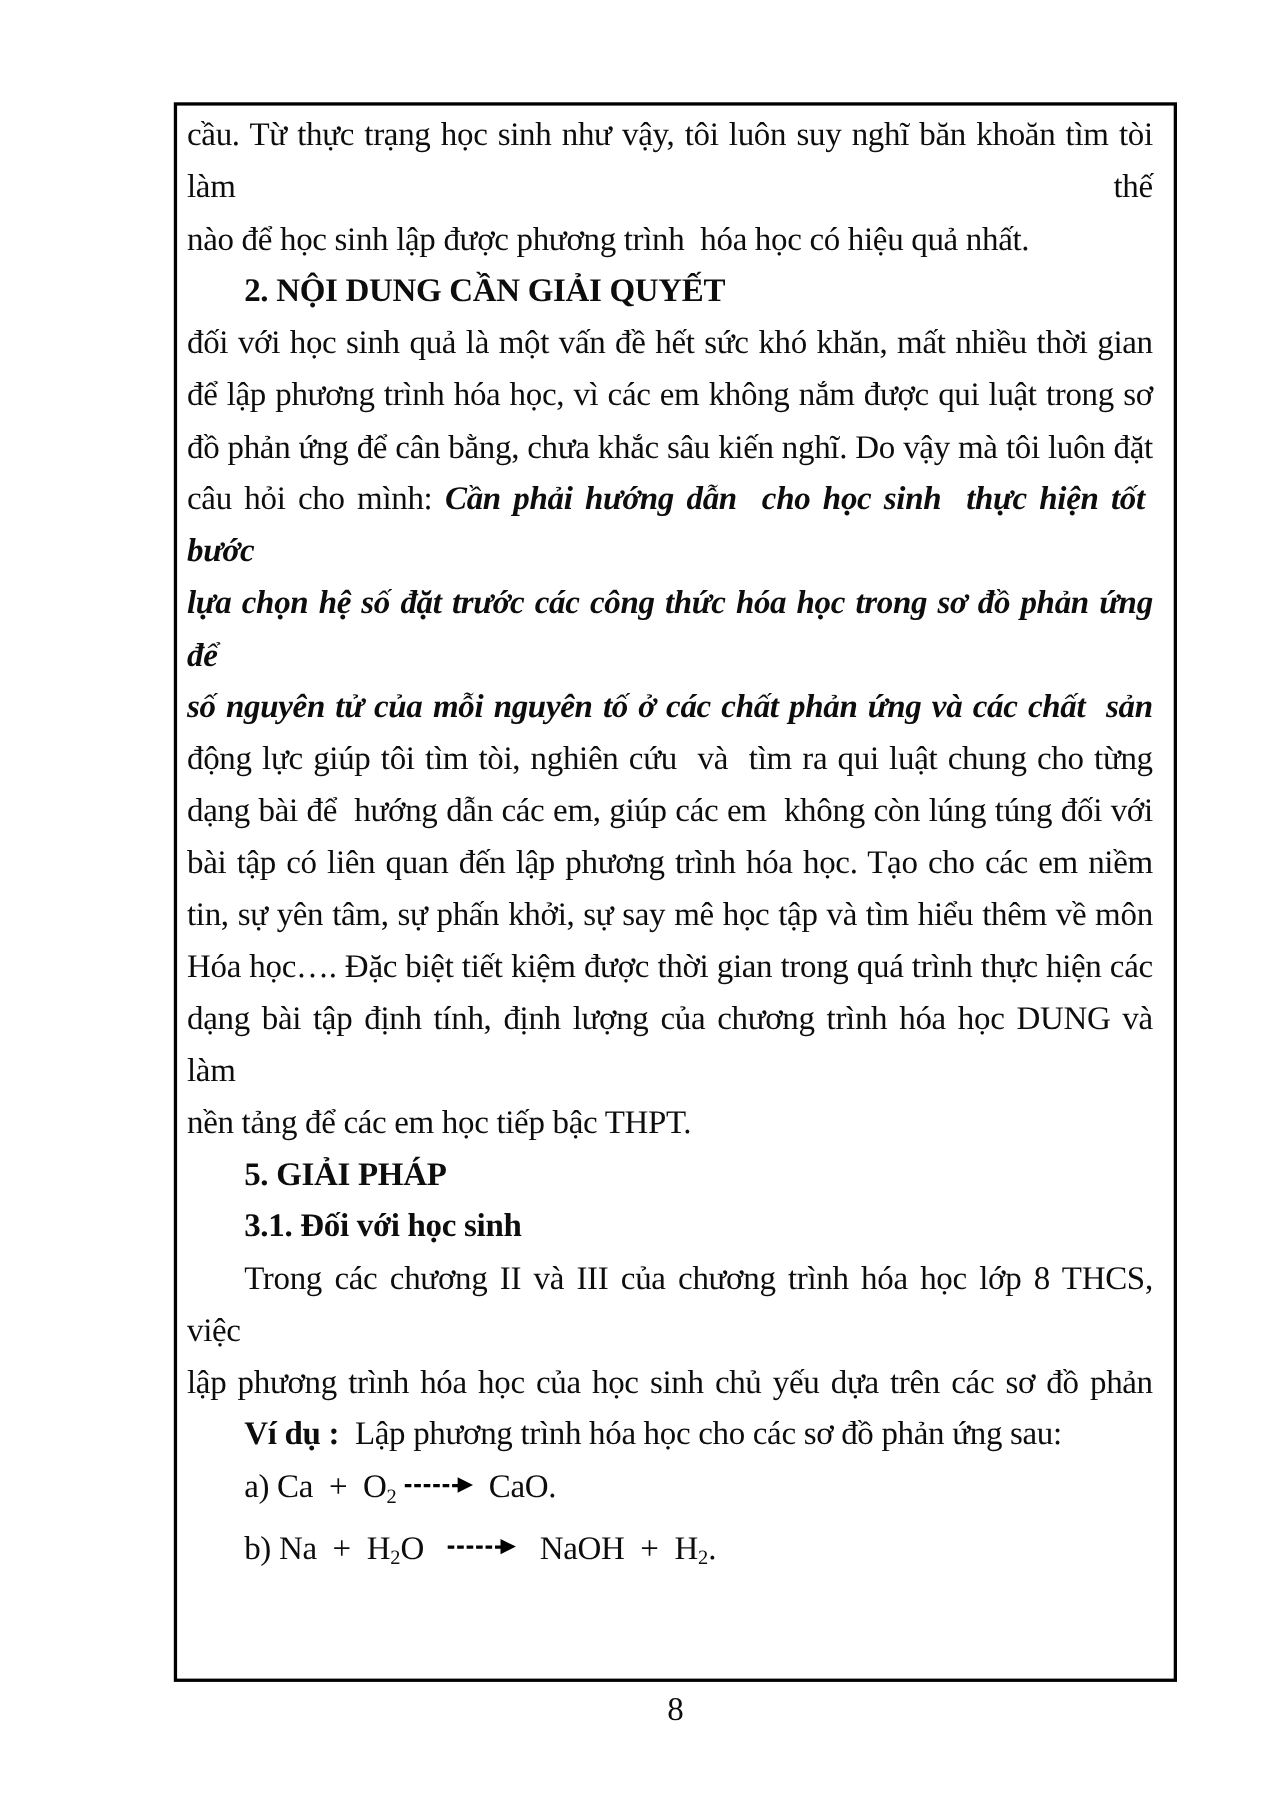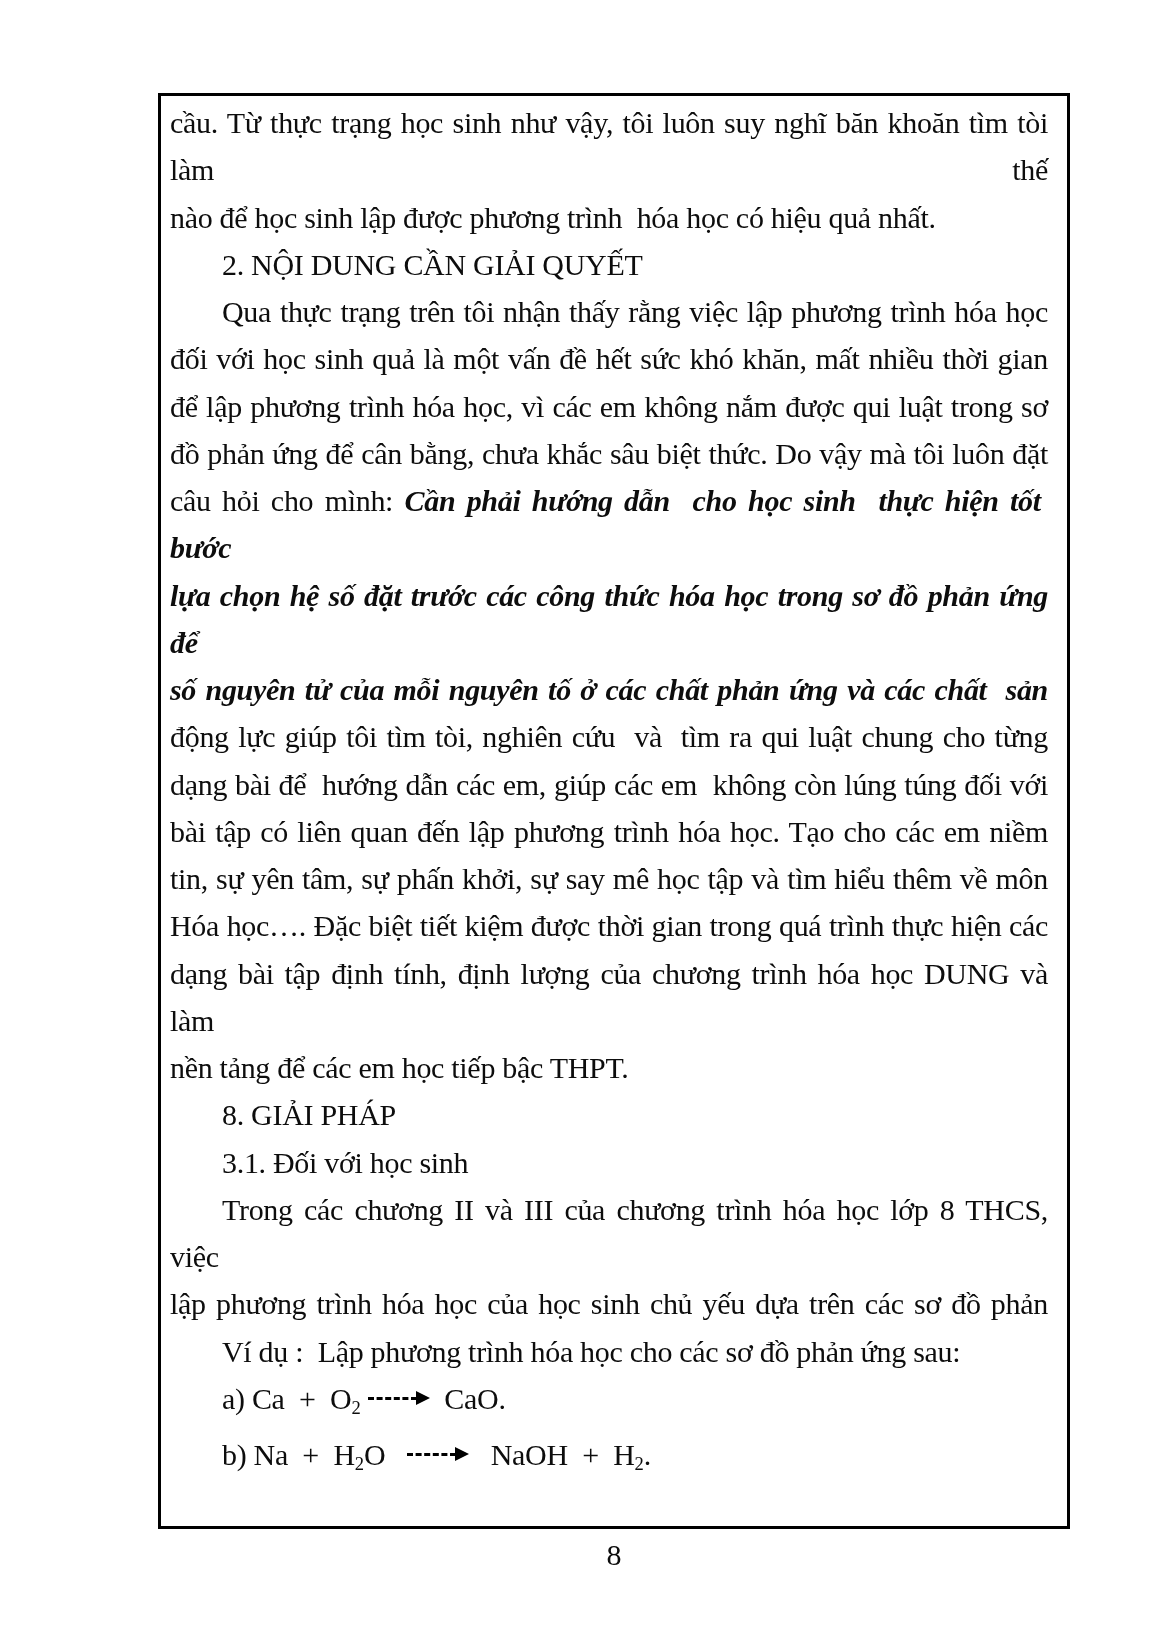--- a/index.html
+++ b/index.html
@@ -32,21 +32,21 @@
     line-height: 47.25px;
     letter-spacing: -0.3px;
     white-space: normal;
   }
   .line.ind { text-indent: 52px; }
   .line.just {
     text-align: justify;
     text-align-last: justify;
   }
   .seg.n  { font-weight: normal; font-style: normal; }
-  .seg.b  { font-weight: normal; }
+  .seg.b  { font-weight: bold; }
   .seg.bi { font-weight: bold; font-style: italic; }
   .seg.sub {
     font-size: 0.62em;
     vertical-align: -0.28em;
     letter-spacing: 0;
   }
   .arrow {
     display: inline-block;
     position: relative;
     width: 62px;
@@ -82,35 +82,34 @@
     color: #0d0d0d;
   }
 </style>
 </head>
 <body>
 
 <div id="doc-box">
     <div class="line just"><span class="seg n">cầu. Từ thực trạng học sinh như vậy, tôi luôn suy nghĩ băn khoăn tìm tòi làm thế</span></div>
     <div class="line"><span class="seg n">nào để học sinh lập được phương trình&nbsp; hóa học có hiệu quả nhất.</span></div>
     <div class="line ind"><span class="seg b">2. NỘI DUNG CẦN GIẢI QUYẾT</span></div>
-    <div class="line ind just"><span class="seg n">Qua thực trạng trên tôi nhận thấy rằng việc lập phương trình hóa học</span></div>
     <div class="line just"><span class="seg n">đối với học sinh quả là một vấn đề hết sức khó khăn, mất nhiều thời gian</span></div>
     <div class="line just"><span class="seg n">để lập phương trình hóa học, vì các em không nắm được qui luật trong sơ</span></div>
-    <div class="line just"><span class="seg n">đồ phản ứng để cân bằng, chưa khắc sâu biệt thức. Do vậy mà tôi luôn đặt</span></div>
+    <div class="line just"><span class="seg n">đồ phản ứng để cân bằng, chưa khắc sâu kiến nghĩ. Do vậy mà tôi luôn đặt</span></div>
     <div class="line just"><span class="seg n">câu hỏi cho mình: </span><span class="seg bi">Cần phải hướng dẫn&nbsp; cho học sinh&nbsp; thực hiện tốt&nbsp; bước</span></div>
     <div class="line just"><span class="seg bi">lựa chọn hệ số đặt trước các công thức hóa học trong sơ đồ phản ứng để</span></div>
     <div class="line just"><span class="seg bi">số nguyên tử của mỗi nguyên tố ở các chất phản ứng và các chất&nbsp; sản</span></div>
     <div class="line just"><span class="seg n">động lực giúp tôi tìm tòi, nghiên cứu&nbsp; và&nbsp; tìm ra qui luật chung cho từng</span></div>
     <div class="line just"><span class="seg n">dạng bài để&nbsp; hướng dẫn các em, giúp các em&nbsp; không còn lúng túng đối với</span></div>
     <div class="line just"><span class="seg n">bài tập có liên quan đến lập phương trình hóa học. Tạo cho các em niềm</span></div>
     <div class="line just"><span class="seg n">tin, sự yên tâm, sự phấn khởi, sự say mê học tập và tìm hiểu thêm về môn</span></div>
     <div class="line just"><span class="seg n">Hóa học…. Đặc biệt tiết kiệm được thời gian trong quá trình thực hiện các</span></div>
     <div class="line just"><span class="seg n">dạng bài tập định tính, định lượng của chương trình hóa học DUNG và làm</span></div>
     <div class="line"><span class="seg n">nền tảng để các em học tiếp bậc THPT.</span></div>
-    <div class="line ind"><span class="seg b">8. GIẢI PHÁP</span></div>
+    <div class="line ind"><span class="seg b">5. GIẢI PHÁP</span></div>
     <div class="line ind"><span class="seg b">3.1. Đối với học sinh</span></div>
     <div class="line ind just"><span class="seg n">Trong các chương II và III của chương trình hóa học lớp 8 THCS, việc</span></div>
     <div class="line just"><span class="seg n">lập phương trình hóa học của học sinh chủ yếu dựa trên các sơ đồ phản</span></div>
     <div class="line ind"><span class="seg b">Ví dụ :</span><span class="seg n">&nbsp; Lập phương trình hóa học cho các sơ đồ phản ứng sau:</span></div>
     <div class="line ind"><span class="seg n">a) Ca&nbsp; +&nbsp; O</span><span class="seg sub">2</span><span class="seg n"> </span><span class="arrow"></span><span class="seg n">&nbsp; CaO.</span></div>
     <div class="line ind"><span class="seg n">b) Na&nbsp; +&nbsp; H</span><span class="seg sub">2</span><span class="seg n">O&nbsp;&nbsp;&nbsp;</span><span class="arrow"></span><span class="seg n">&nbsp;&nbsp; NaOH&nbsp; +&nbsp; H</span><span class="seg sub">2</span><span class="seg n">.</span></div>
   </div>
 
 <div id="page-number">8</div>
 

